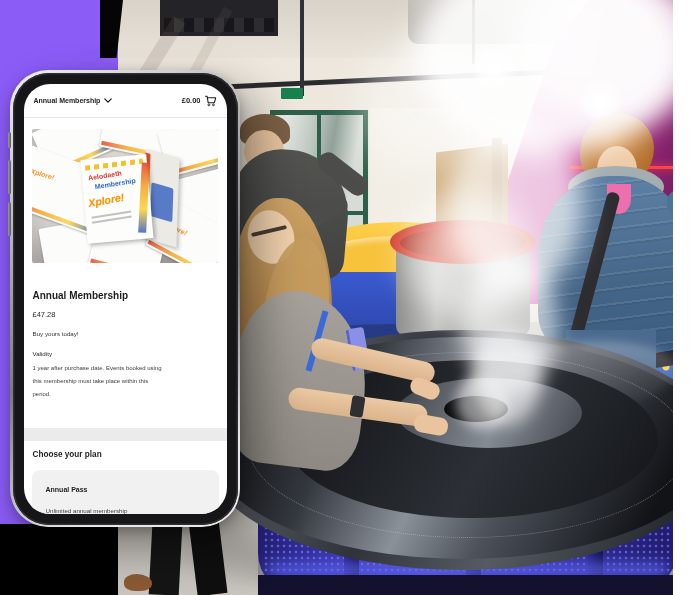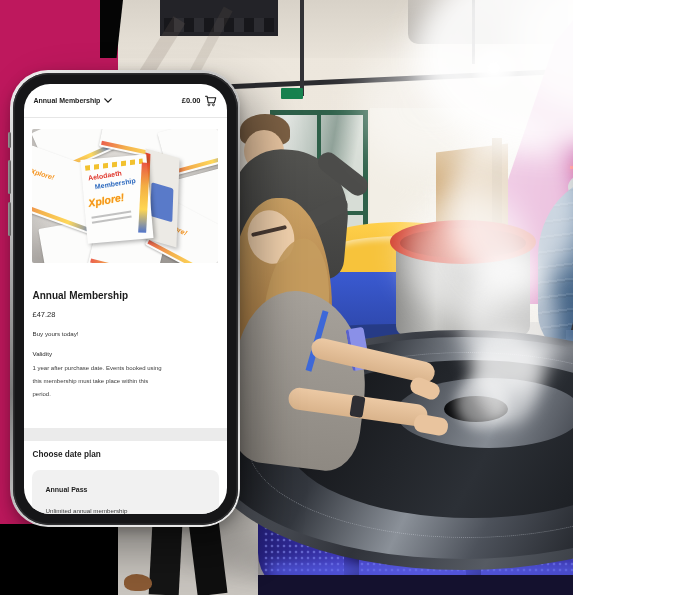--- a/index.html
+++ b/index.html
@@ -1,17 +1,17 @@
 <!DOCTYPE html>
 <html><head>
 <meta charset="utf-8">
 <style>
   * { margin:0; padding:0; box-sizing:border-box; }
   body { background:#fff; font-family:"Liberation Sans", sans-serif; }
-  .canvas { position:relative; width:573px; height:595px; background:#be185d; overflow:hidden; }
+  .canvas { position:relative; width:673px; height:595px; background:#8b5cf6; overflow:hidden; }
 
   
   .photo { position:absolute; left:118px; top:0; width:577px; height:595px; overflow:hidden;
            background:linear-gradient(180deg,#ece6dc 0%,#efe9df 40%,#e4ded3 55%); }
   .photo div { position:absolute; }
   .ceil   { left:0; top:0; width:577px; height:58px; background:linear-gradient(180deg,#d8d2c8,#e9e3d9); }
   .acunit { left:42px; top:0; width:118px; height:36px; background:#232328; }
   .acvent { left:46px; top:18px; width:110px; height:14px;
             background:repeating-linear-gradient(90deg,#17171b 0 10px,#2c2c31 10px 20px); }
   .duct   { left:290px; top:0; width:160px; height:44px; border-radius:0 0 10px 10px;
@@ -389,21 +389,21 @@
         <div class="p-price">£47.28</div>
         <div class="p-tag">Buy yours today!</div>
         <div class="p-vlabel">Validity</div>
         <div class="p-vtext">
           <span>1 year after purchase date. Events booked using</span>
           <span>this membership must take place within this</span>
           <span>period.</span>
         </div>
 
         <div class="p-band"></div>
-        <div class="p-plansh">Choose date plan</div>
+        <div class="p-plansh">Choose your plan</div>
 
         <div class="p-card">
           <div class="p-card-name">Annual Pass</div>
           <div class="p-card-desc">Unlimited annual membership</div>
         </div>
 
       </div>
     </div>
   </div>
 

